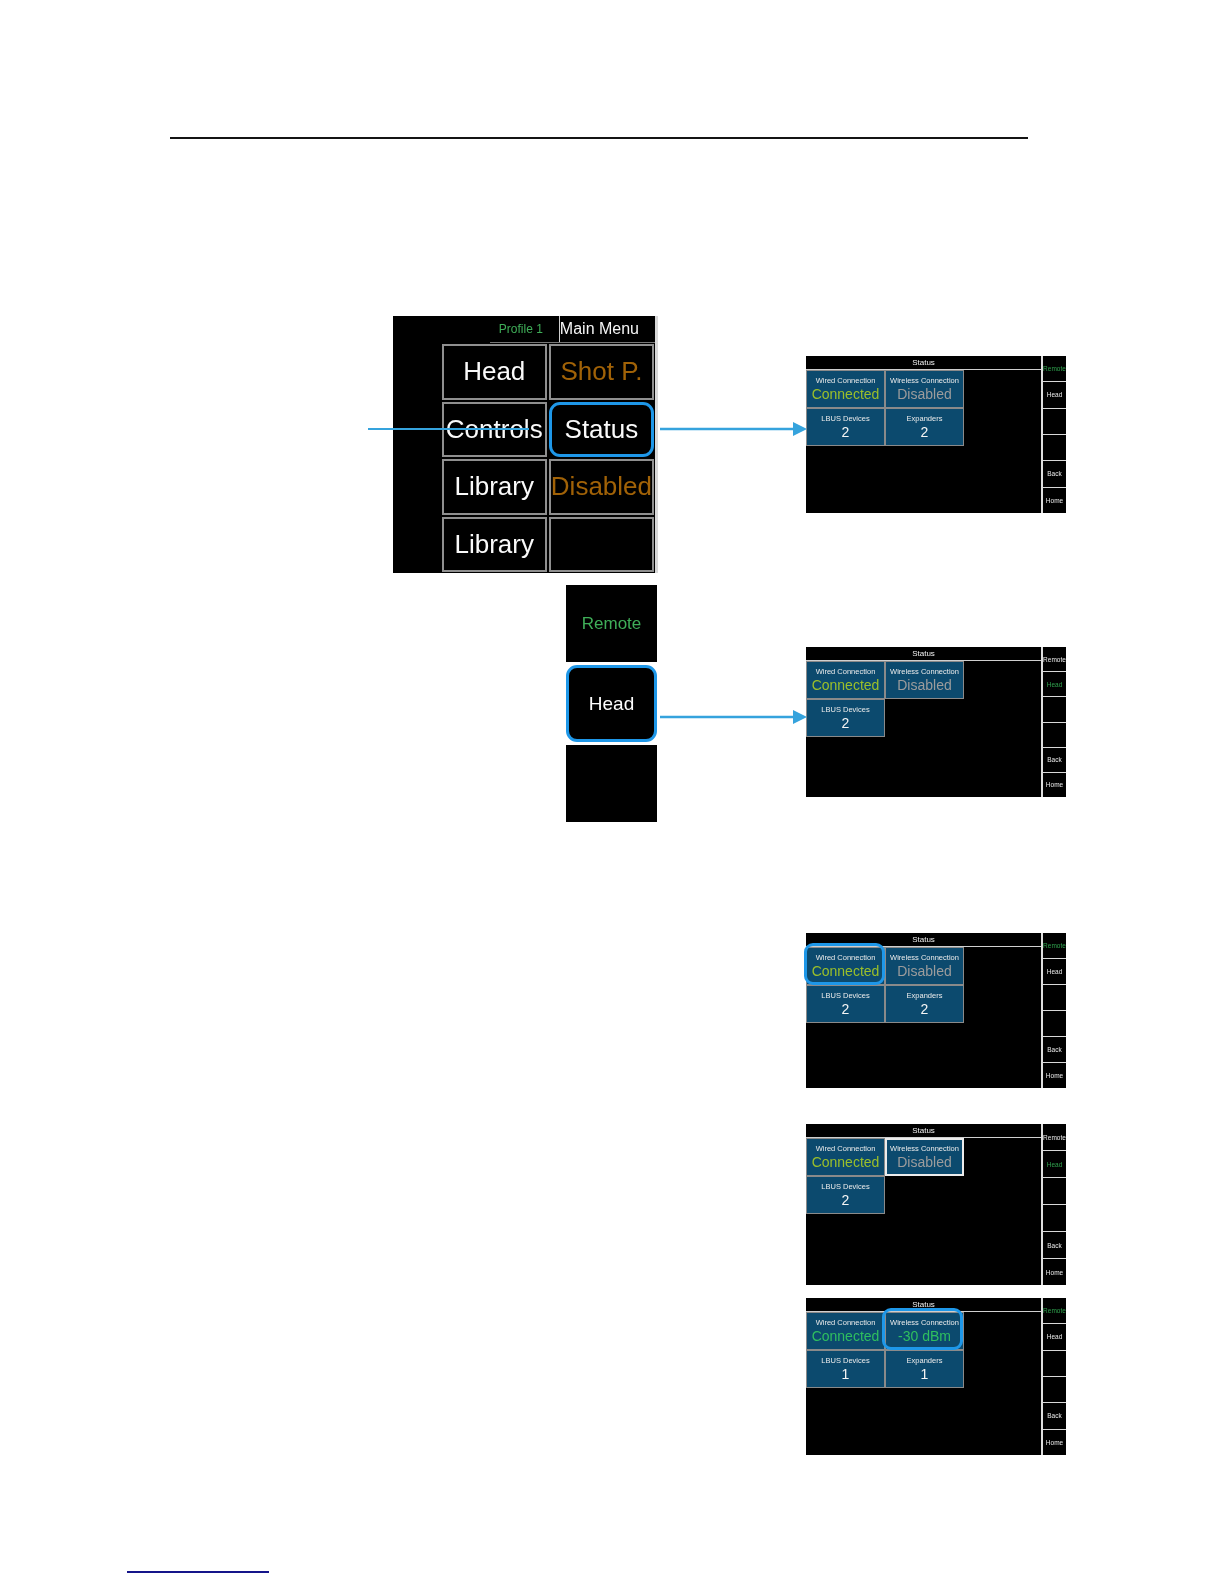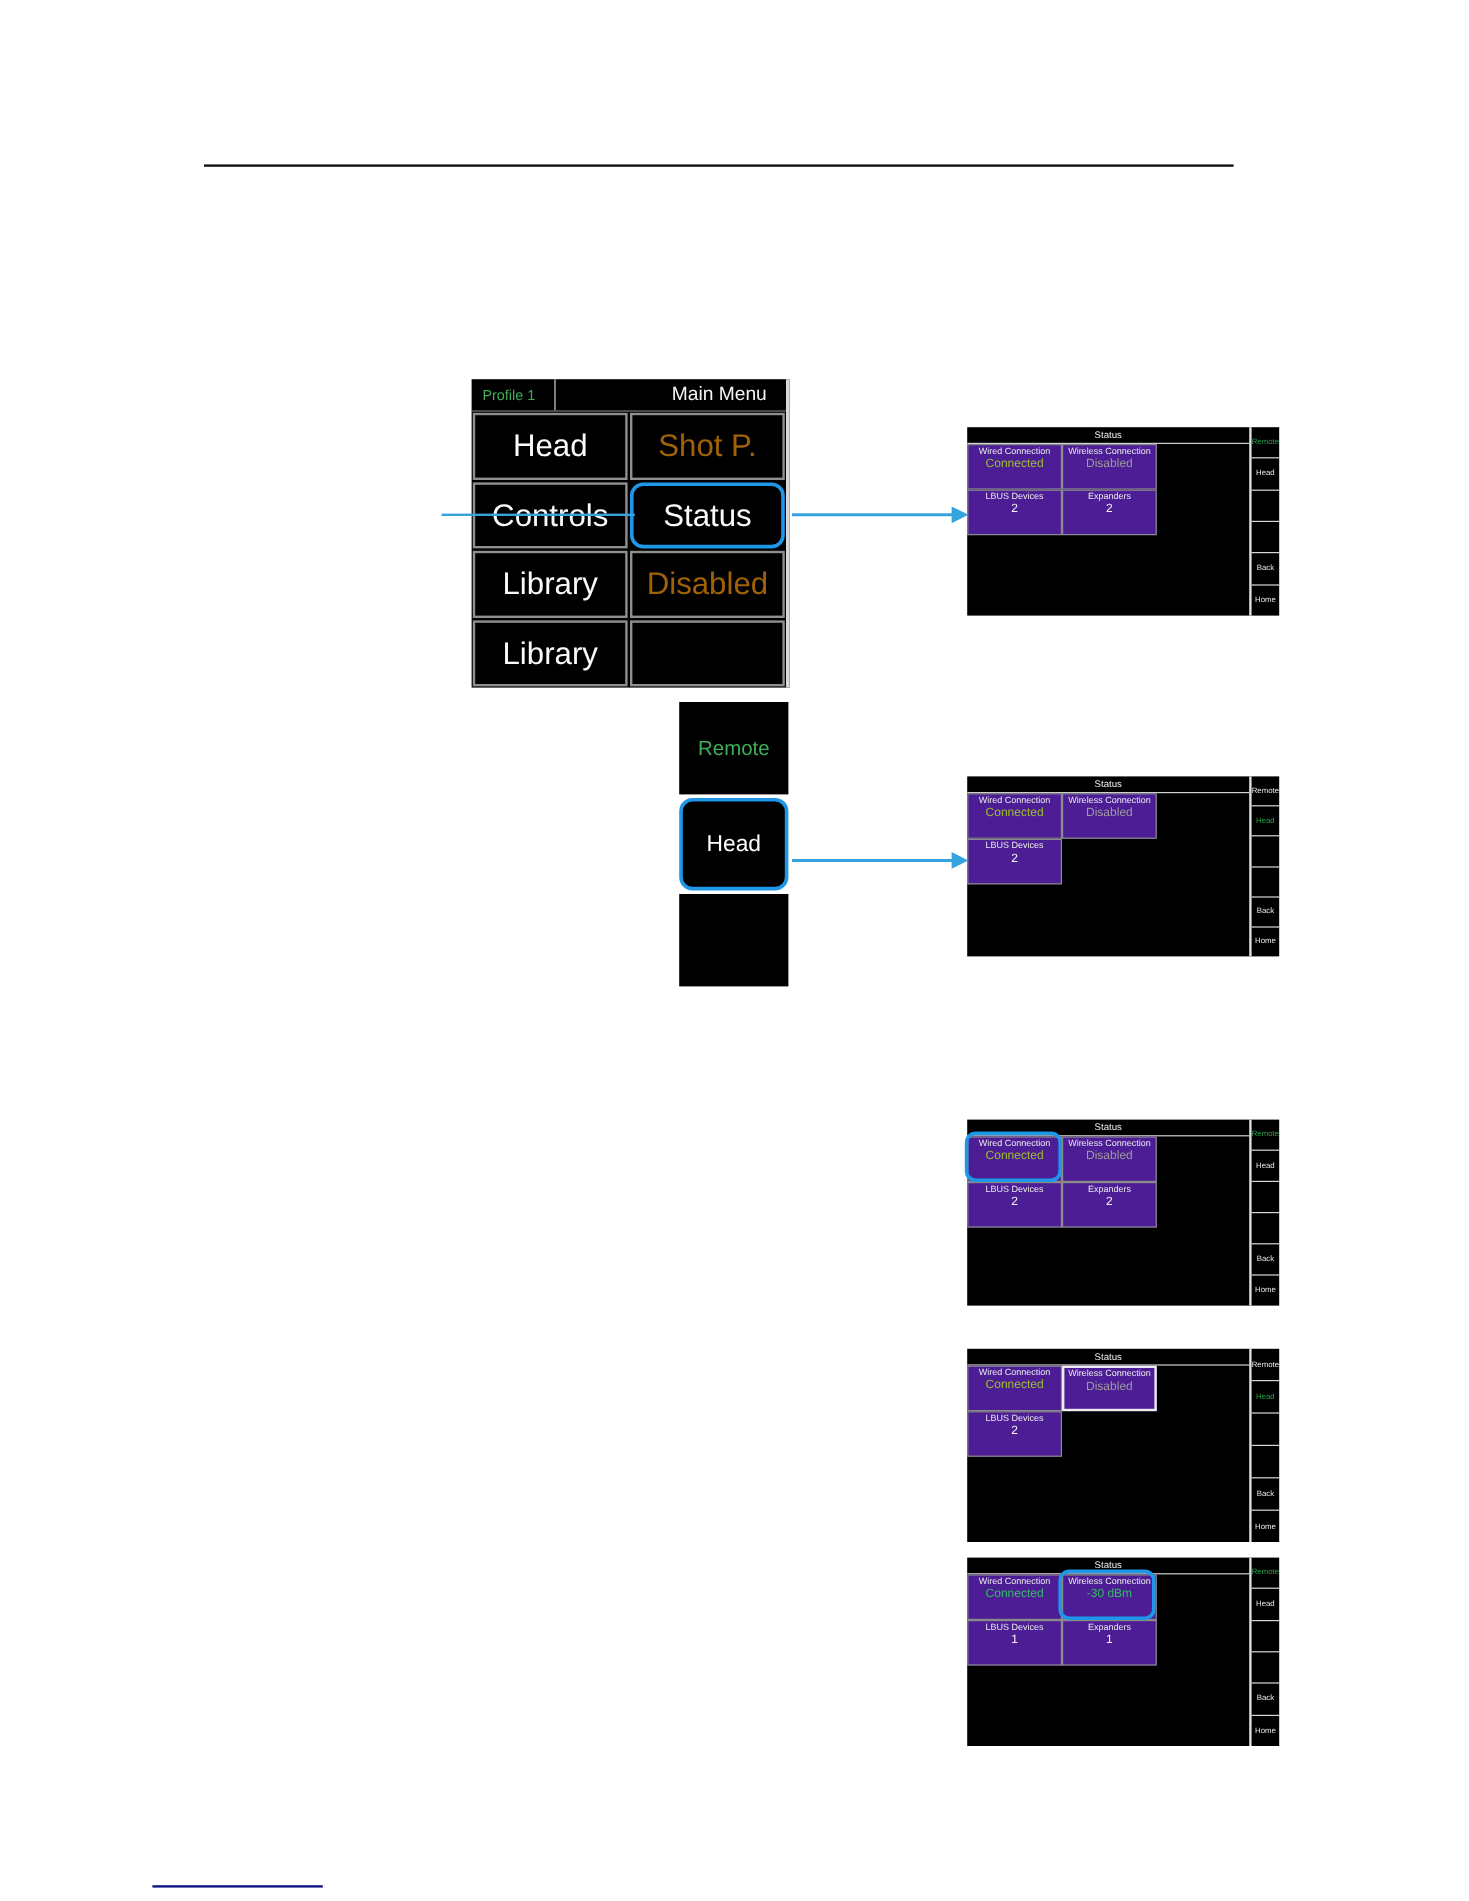--- a/index.html
+++ b/index.html
@@ -5,21 +5,21 @@
   html,body{margin:0;padding:0;}
   body{width:1224px;height:1584px;background:#ffffff;position:relative;
        font-family:"Liberation Sans", sans-serif;overflow:hidden;}
   .abs{position:absolute;}
 
   
   .topline{left:170px;top:137px;width:858px;height:2px;background:#141414;}
 
   
   .mm{left:393px;top:316px;width:265px;height:257px;background:#000;
-      display:flex;flex-direction:column;border-right:3px solid #d8d8d8;box-sizing:border-box;}
+      display:flex;flex-direction:column;border-right:3px solid #d8d8d8;box-sizing:border-box;align-items:flex-end;}
   .mm-bar{height:26px;display:flex;align-items:center;border-bottom:1px solid #777;}
   .mm-profile{color:#3fae58;font-size:12px;padding-left:9px;width:60px;}
   .mm-sep{width:1px;align-self:stretch;background:#cfcfcf;}
   .mm-title{flex:1;text-align:right;padding-right:16px;color:#f5f5f5;font-size:16px;}
   .mm-grid{flex:1;display:grid;grid-template-columns:1fr 1fr;grid-auto-rows:1fr;gap:2px;padding:1px;}
   .mm-btn{border:2px solid #8f8f8f;color:#fafafa;font-size:26px;display:flex;
           align-items:center;justify-content:center;background:#000;box-sizing:border-box;}
   .mm-btn.dis{color:#a16207;}
   .mm-btn.hlb{border:3px solid #1e97e8;border-radius:11px;}
 
@@ -34,23 +34,23 @@
   .strip-remote{color:#3fae58;font-size:17px;}
   .strip-head{border:3px solid #1e97e8;border-radius:11px;color:#fdfdfd;font-size:19px;}
 
   
   .scr{left:806px;width:260px;background:#000;display:flex;box-sizing:border-box;}
   .scr-main{width:237px;position:relative;border-right:2px solid #dedede;box-sizing:border-box;}
   .scr-title{height:13px;border-bottom:1px solid #cfcfcf;color:#f0f0f0;font-size:8px;
              display:flex;align-items:center;justify-content:center;}
   .sgrid{position:absolute;left:0;top:14px;display:grid;grid-template-columns:79px 79px;}
   .cell{box-sizing:border-box;border:1px solid #8a8a8a;height:38px;display:flex;
-        flex-direction:column;align-items:center;justify-content:flex-start;gap:1px;background:#4c1d95;}
+        flex-direction:column;align-items:center;justify-content:center;gap:1px;background:#0c4a6e;}
   .cell .cl{font-size:7.5px;color:#eaeaea;white-space:nowrap;}
-  .cell .cv{font-size:10px;}
+  .cell .cv{font-size:14px;}
   .cell-bright{border:2px solid #ececec;}
   .v-yg{color:#9bbf2a;} .v-dim{color:#9c9c9c;} .v-w{color:#f5f5f5;} .v-gr{color:#2fbf5f;}
   .hl{position:absolute;border:3px solid #1e97e8;border-radius:9px;width:81px;height:42px;
       top:10px;z-index:4;box-sizing:border-box;}
   .hl-l{left:-2px;} .hl-r{left:76px;}
   .scr-side{flex:1;display:flex;flex-direction:column;}
   .sb{flex:1;border-bottom:1px solid #d8d8d8;display:flex;align-items:center;
       justify-content:center;font-size:6.5px;color:#e8e8e8;}
   .sb:last-child{border-bottom:none;}
   .sb.g{color:#2fa14d;}

